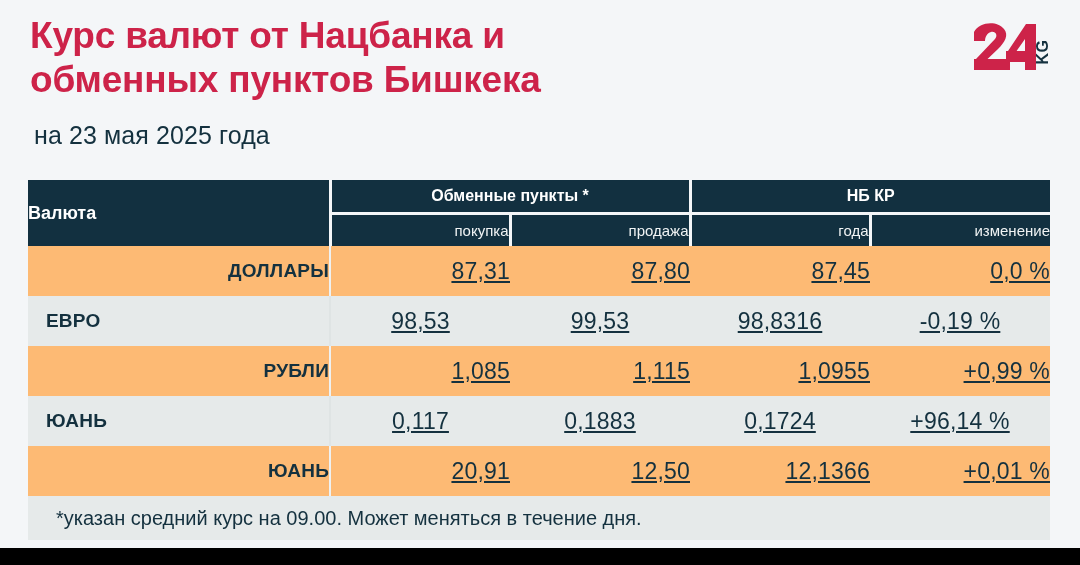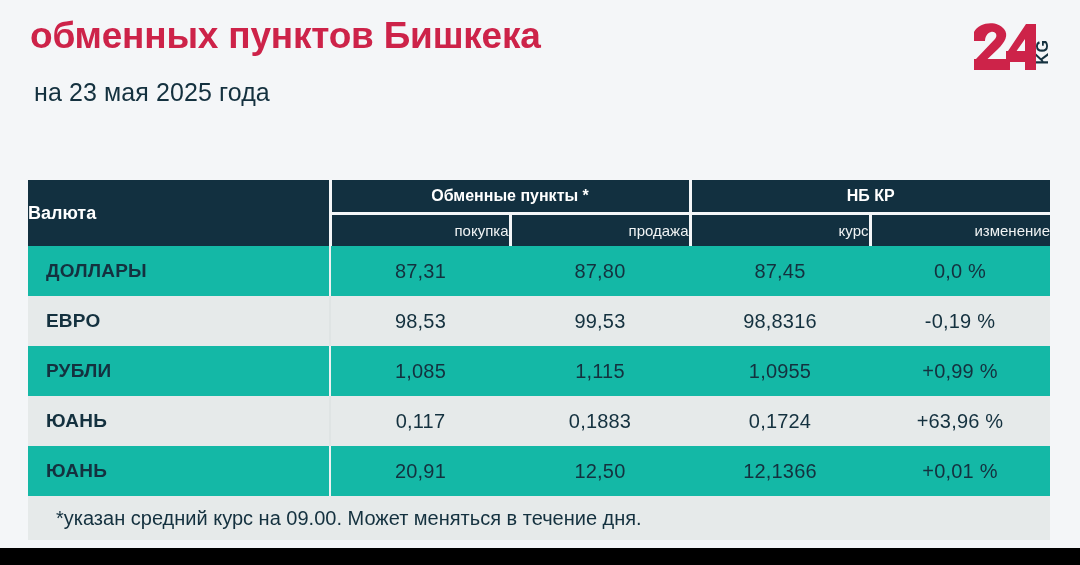--- a/index.html
+++ b/index.html
@@ -104,38 +104,39 @@
     border-left: 3px solid #f4f6f8;
   }
 
   tbody td {
     height: 50px;
     padding: 0;
     border: 0;
     color: #14313f;
     vertical-align: middle;
   }
-  tbody tr.odd td  { background: #14b8a6; }
+  tbody tr.odd td  { background: #fdba74; text-align: right; }
   tbody tr.even td { background: #e6eaea; }
 
   td.cur {
     font-size: 19px;
     font-weight: bold;
     text-align: left;
     padding-left: 18px;
     letter-spacing: 0.2px;
     border-right: 2px solid #eef1f2;
   }
   tbody tr.even td.cur { border-right-color: #dfe4e4; }
 
   td.num {
-    font-size: 20px;
+    font-size: 23px;
     font-weight: normal;
     text-align: center;
     letter-spacing: 0.2px;
+    text-decoration: underline;
   }
 
   .note-row td {
     height: 44px;
     background: #e6eaea;
     color: #14313f;
     font-size: 20px;
     text-align: left;
     padding-left: 28px;
     border: 0;
@@ -151,20 +152,21 @@
     background: #000000;
   }
 </style>
 </head>
 <body>
 
 <div class="page">
 
   <div class="header">
     <h1 class="title">
+      <span class="title-line">Курс валют от Нацбанка и</span>
       <span class="title-line">обменных пунктов Бишкека</span>
     </h1>
     <p class="subtitle">на 23 мая 2025 года</p>
   </div>
 
   <div class="logo">
     <svg viewBox="0 0 96 62" width="96" height="62" aria-hidden="true">
       <g>
         <path d="M12 14 C17 4, 35 2, 42 11 C47 17, 43 24, 36 31 L14 52 L14 41 L33 21 C36 18, 34 13, 29 14 C25 15, 23 19, 23 23 L12 23 Z" fill="#cd2349"></path>
         <path d="M12 41 L48 41 L48 52 L12 52 Z" fill="#cd2349"></path>
@@ -185,21 +187,21 @@
     </colgroup>
     <thead>
       <tr>
         <th class="th-cur" rowspan="2">Валюта</th>
         <th class="th-group" colspan="2">Обменные пункты *</th>
         <th class="th-group" colspan="2">НБ КР</th>
       </tr>
       <tr>
         <th class="th-sub">покупка</th>
         <th class="th-sub">продажа</th>
-        <th class="th-sub">курс</th>
+        <th class="th-sub">года</th>
         <th class="th-sub">изменение</th>
       </tr>
     </thead>
     <tbody>
       <tr class="odd">
         <td class="cur">ДОЛЛАРЫ</td>
         <td class="num">87,31</td>
         <td class="num">87,80</td>
         <td class="num">87,45</td>
         <td class="num">0,0 %</td>
@@ -216,21 +218,21 @@
         <td class="num">1,085</td>
         <td class="num">1,115</td>
         <td class="num">1,0955</td>
         <td class="num">+0,99 %</td>
       </tr>
       <tr class="even">
         <td class="cur">ЮАНЬ</td>
         <td class="num">0,117</td>
         <td class="num">0,1883</td>
         <td class="num">0,1724</td>
-        <td class="num">+63,96 %</td>
+        <td class="num">+96,14 %</td>
       </tr>
       <tr class="odd">
         <td class="cur">ЮАНЬ</td>
         <td class="num">20,91</td>
         <td class="num">12,50</td>
         <td class="num">12,1366</td>
         <td class="num">+0,01 %</td>
       </tr>
       <tr class="note-row">
         <td colspan="5">*указан средний курс на 09.00. Может меняться в течение дня.</td>

